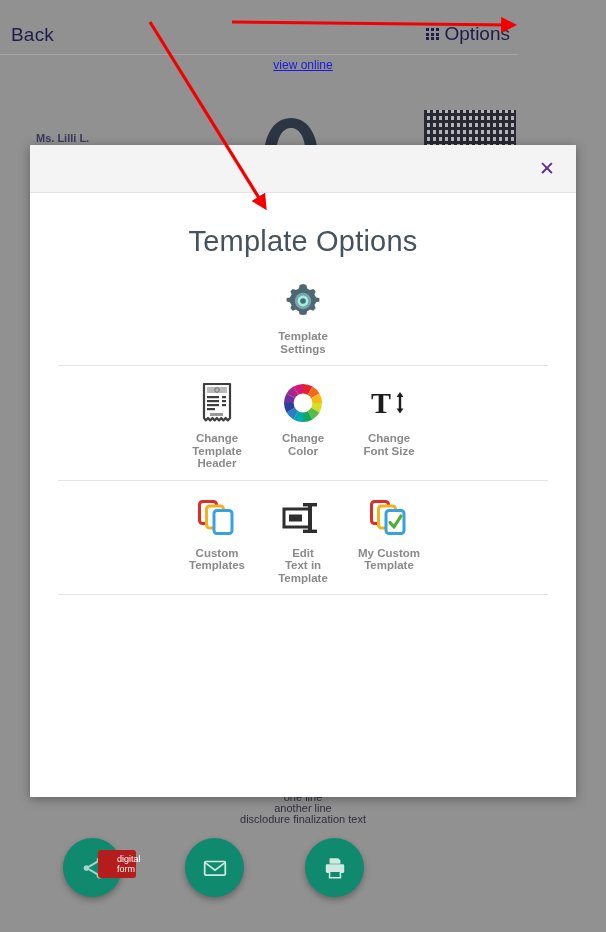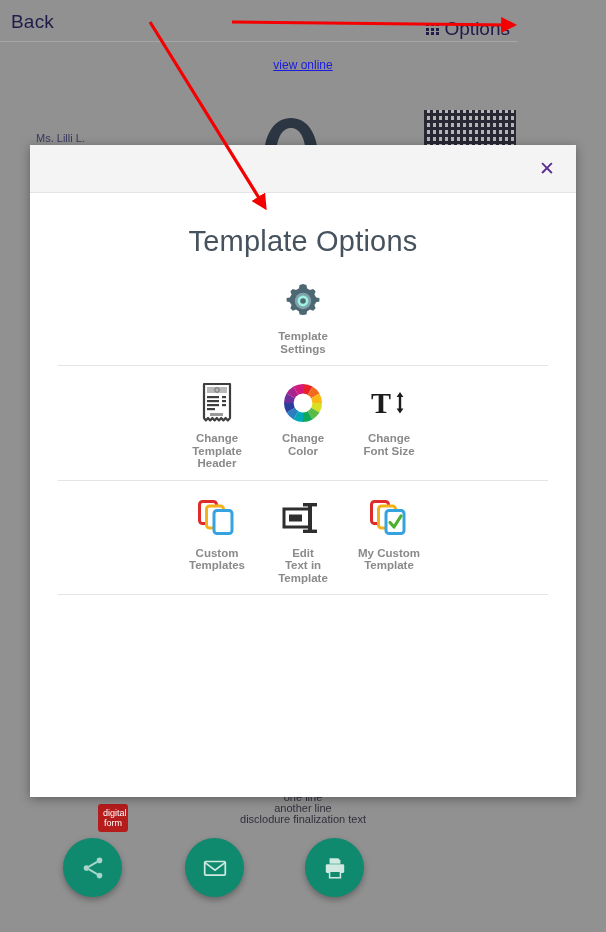--- a/index.html
+++ b/index.html
@@ -19,21 +19,21 @@
   
   #app-bg {
     position: absolute;
     inset: 0;
     background: #919191;
   }
 
   
   #topbar {
     position: absolute;
-    top: 0; left: 0;
+    top: 13px; left: 0;
     width: 518px;
     height: 42px;
     background: #919191;
     border-bottom: 1px solid #a6a6a6;
     box-sizing: border-box;
   }
   #back-button {
     position: absolute;
     left: 11px;
     top: 11px;
@@ -43,21 +43,20 @@
   }
   #options-button {
     position: absolute;
     right: 8px;
     top: 10px;
     display: flex;
     align-items: center;
     gap: 6px;
     color: #201c4a;
     font-size: 19px;
-    margin-top: 8px;
   }
   .grid-icon {
     display: grid;
     grid-template-columns: repeat(3, 3px);
     grid-template-rows: repeat(3, 3px);
     gap: 1.6px;
   }
   .grid-icon i {
     display: block;
     width: 3px; height: 3px;
@@ -72,21 +71,21 @@
     text-align: center;
     font-size: 12px;
     color: #1a1ae0;
   }
   #bg-left-text {
     position: absolute;
     left: 36px;
     top: 132px;
     font-size: 11px;
     color: #2a2a55;
-    font-weight: normal;
+    font-weight: bold;
     opacity: .85;
   }
   #bg-logo {
     position: absolute;
     left: 252px;
     top: 112px;
     width: 78px;
     height: 46px;
   }
   #bg-qr {
@@ -124,27 +123,27 @@
     align-items: center;
     justify-content: center;
   }
   #fab-share { left: 63px; top: 838px; }
   #fab-email { left: 185px; top: 838px; }
   #fab-print { left: 305px; top: 838px; }
   .fab svg { display: block; }
   #share-badge {
     position: absolute;
     left: 98px;
-    top: 804px;
+    top: 850px;
     background: #b51c1c;
     color: #ffffff;
     font-size: 9px;
     line-height: 10px;
     text-align: center;
-    padding: 4px 5px;
+    padding: 4px 19px;
     border-radius: 3px;
     width: 30px;
     box-sizing: border-box;
   }
 
   
   #modal {
     position: absolute;
     left: 30px;
     top: 145px;

